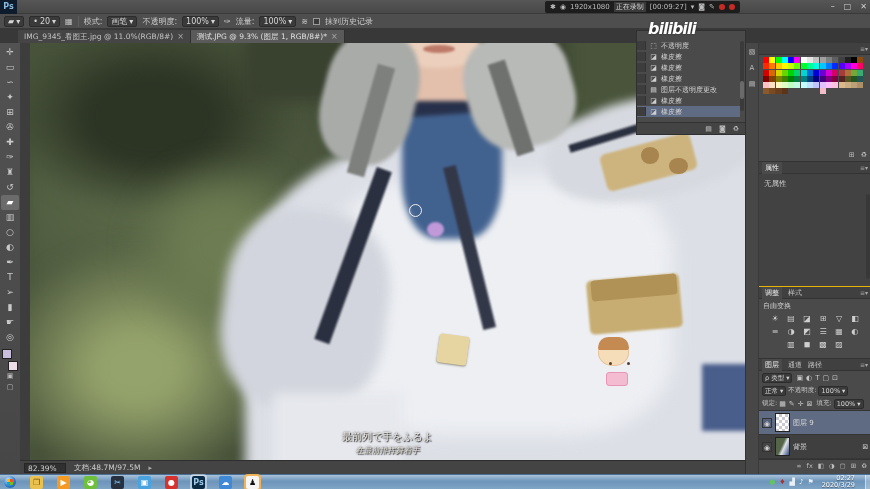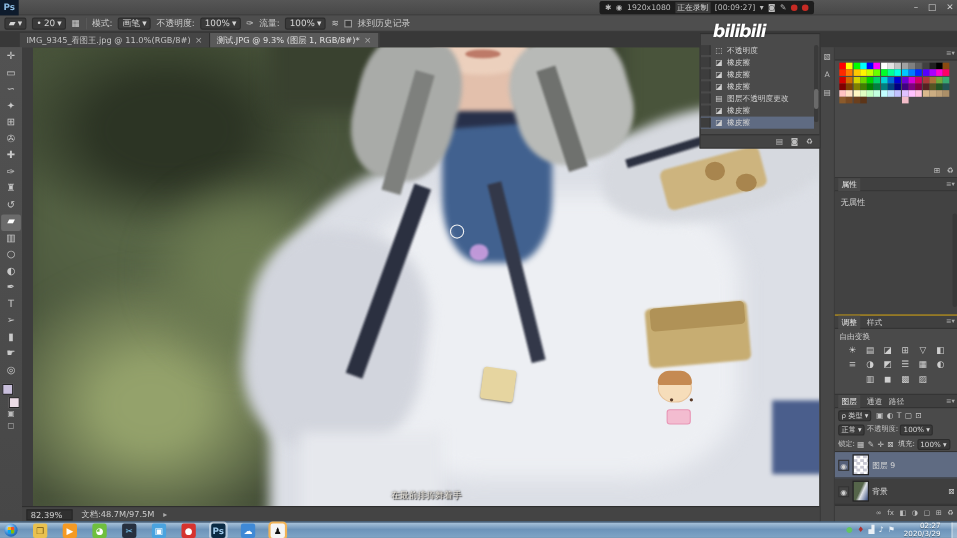--- a/index.html
+++ b/index.html
@@ -75,21 +75,21 @@
   .ph-chestbtn { left:57%; top:70%; width:4.2%; height:7%; background:#e6d5a0; border-radius:3px; transform:rotate(8deg); box-shadow:0 1px 2px rgba(60,50,20,.5); }
   .ph-armband { right:-1%; top:77%; width:7%; height:16%; background:#4a5e8c; filter:blur(2px); }
   .ph-cursor { left:53%; top:38.5%; width:13px; height:13px; border:1px solid rgba(245,245,245,.95); border-radius:50%; background:transparent; }
   .ph-blob { left:55.5%; top:43%; width:17px; height:15px; background:#d6a3e6; opacity:.85; border-radius:50%; filter:blur(1px); }
   .st-head { left:79.5%; top:71%; width:31px; height:27px; background:#f6ddba; border-radius:48%; border:1px solid #e7c39a; }
   .st-hair { left:79.5%; top:70.5%; width:31px; height:13px; background:#c58a52; border-radius:16px 16px 4px 4px; }
   .st-eye1 { left:81%; top:76.5%; width:3px; height:3px; background:#5a3b28; border-radius:50%; }
   .st-eye2 { left:83.5%; top:76.5%; width:3px; height:3px; background:#5a3b28; border-radius:50%; }
   .st-badge { left:80.5%; top:79%; width:22px; height:14px; background:#f3bcd0; border:1px solid #e895b5; border-radius:3px; }
   .subtitle-jp { left:0; right:0; bottom:16px; text-align:center; font-size:10px; color:#f2efe9; text-shadow:0 0 2px #2a2a2a,1px 1px 1px #2a2a2a; }
-  .subtitle-cn { left:0; right:0; bottom:4px; text-align:center; font-size:8px; color:#eae6de; text-shadow:0 0 2px #2a2a2a,1px 1px 1px #2a2a2a; }
+  .subtitle-cn { left:0; right:0; bottom:4px; text-align:center; font-size:8px; color:#eae6de; text-shadow:0 0 2px #2a2a2a,1px 1px 1px #2a2a2a;font-style:italic; }
 
   
   #historypanel { position:absolute; left:636px; top:30px; width:110px; height:105px; background:#4a4a4a; border:1px solid #303030; z-index:10; }
   #history-rows { position:absolute; left:0; top:9px; right:5px; }
   .hrow { display:flex; align-items:center; height:11px; gap:3px; }
   .hrow.selected { background:#5f6b82; }
   .hchk { width:9px; height:9px; background:#3d3d3d; border-right:1px solid #333; flex:0 0 9px; }
   .hicon { font-size:7px; color:#cfcfcf; width:9px; text-align:center; }
   .hlabel { font-size:7px; color:#d2d2d2; white-space:nowrap; overflow:hidden; }
   #history-scroll { position:absolute; right:1px; top:10px; width:4px; height:70px; background:#3a3a3a; border-radius:2px; }
@@ -292,20 +292,21 @@
     <div class="ph-pocketflap"></div>
     <div class="ph-chestbtn"></div>
     <div class="ph-armband"></div>
     <div class="st-head"></div>
     <div class="st-hair"></div>
     <div class="st-eye1"></div>
     <div class="st-eye2"></div>
     <div class="st-badge"></div>
     <div class="ph-blob"></div>
     <div class="ph-cursor"></div>
+    <div class="subtitle-jp">最前列で手をふるよ</div>
     <div class="subtitle-cn">在最前排挥舞着手</div>
   </div>
 </div>
 
 <div id="historypanel">
   <div id="history-rows">
       <div class="hrow">
       <span class="hchk"></span>
       <span class="hicon">⬚</span>
       <span class="hlabel">不透明度</span>

